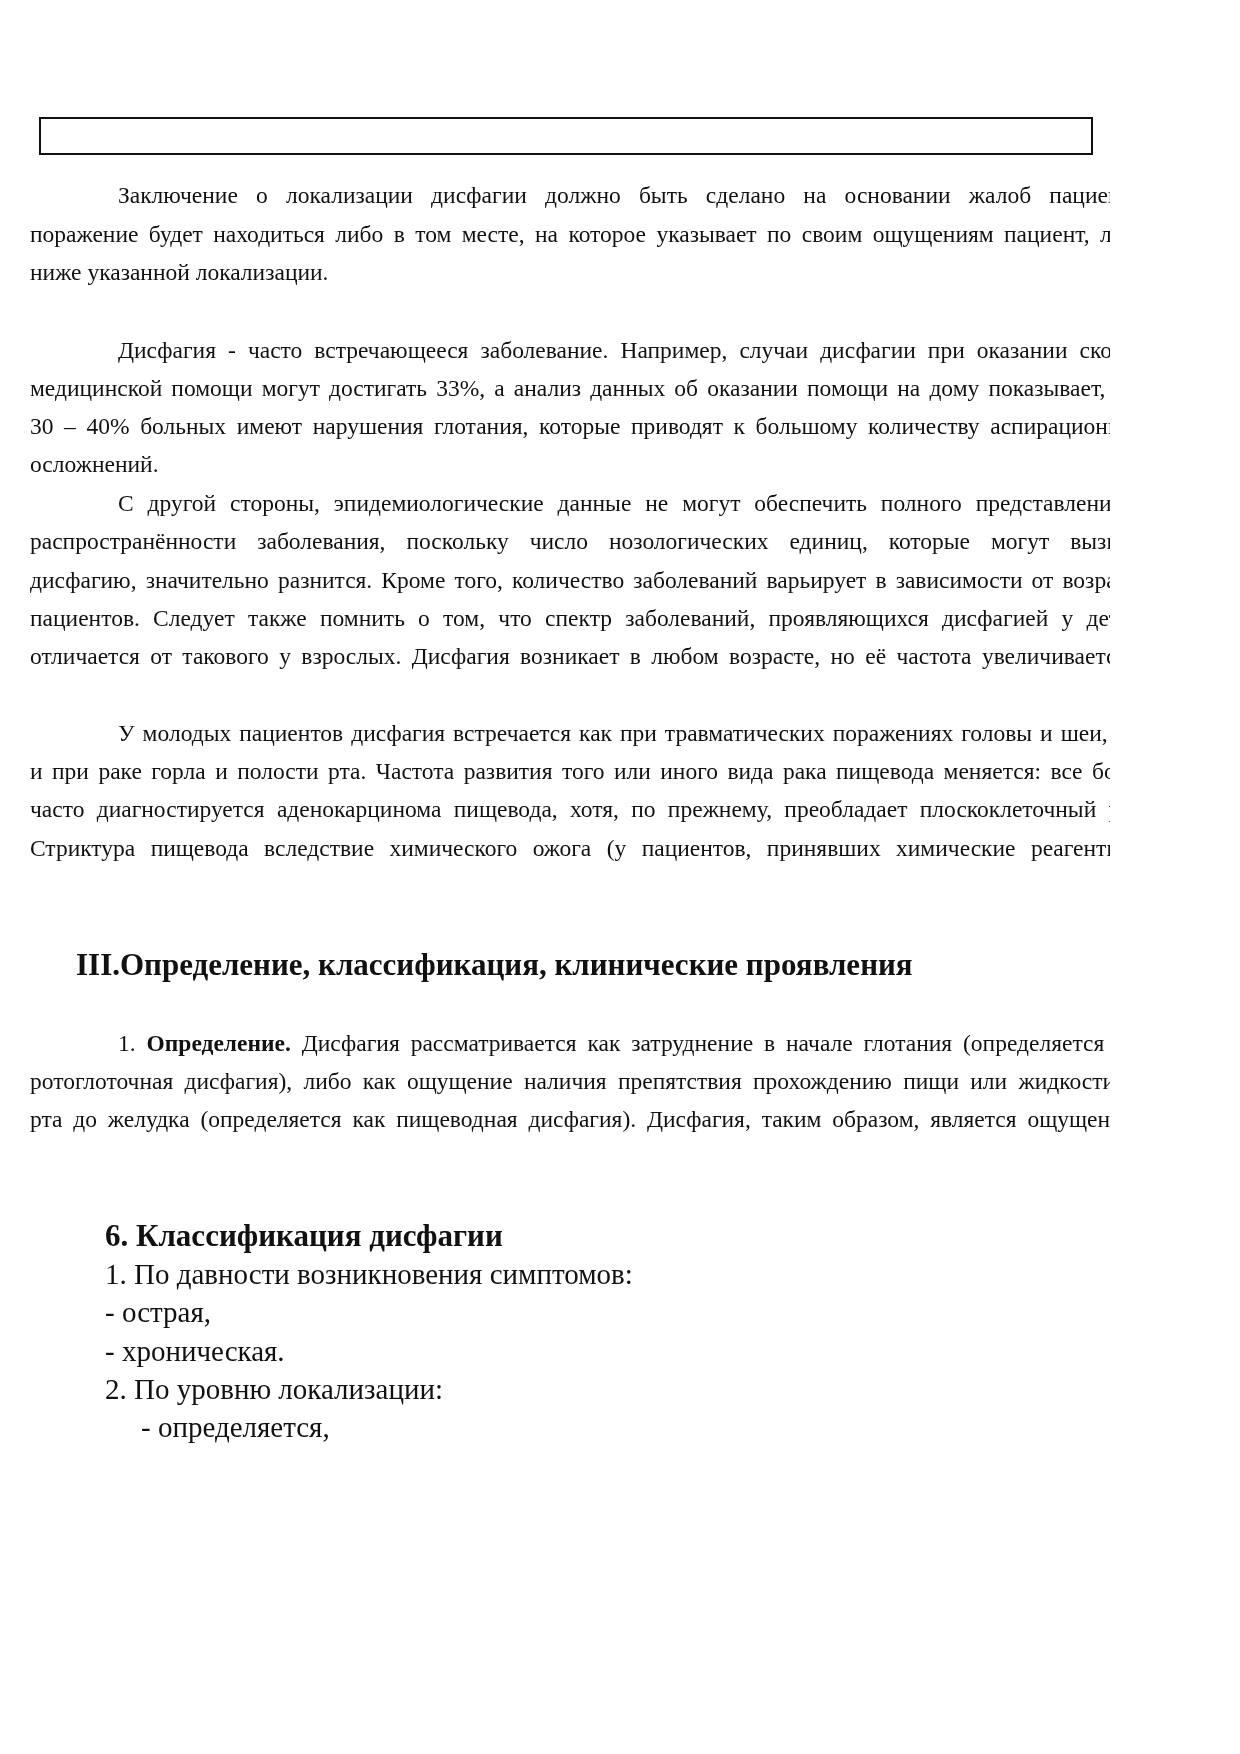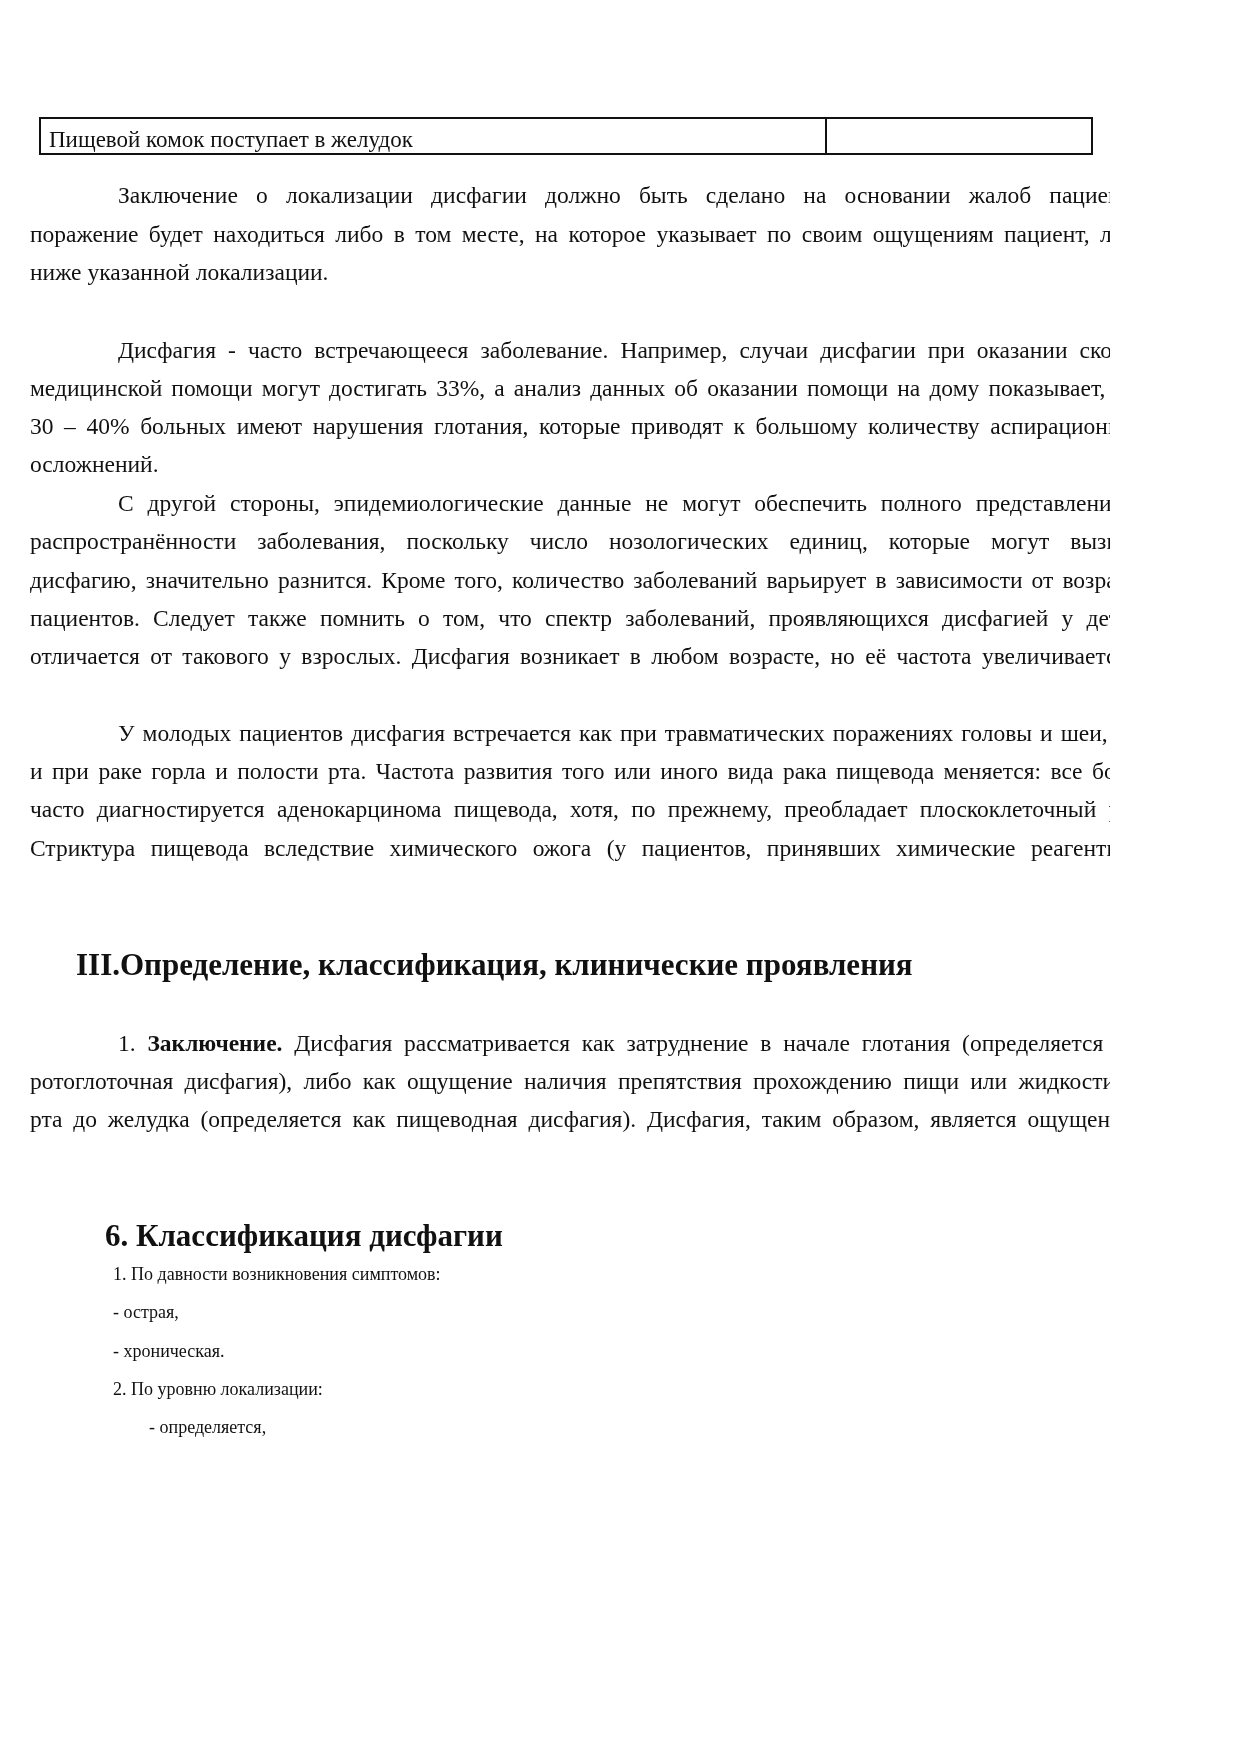--- a/index.html
+++ b/index.html
@@ -12,31 +12,30 @@
       border: 2px solid #111; box-sizing: border-box; display: flex; }
     .tbl .c1 { width: 786px; border-right: 2px solid #111; box-sizing: border-box;
       font-size: 23px; line-height: 34px; padding-left: 8px; padding-top: 4px; white-space: nowrap; }
     .tbl .c2 { flex: 1; }
 
     .line { position: absolute; left: 30px; width: 1118px; font-size: 23.5px; line-height: 30px;
       height: 30px; white-space: nowrap; text-align: justify; text-align-last: justify; overflow: hidden; }
     .line.last { text-align-last: left; }
     .line.ind { left: 118px; width: 1030px; }
     .heading { position: absolute; font-size: 31px; font-weight: bold; white-space: nowrap; line-height: 30px; }
-    .item { position: absolute; font-size: 18px; white-space: nowrap; line-height: 30px; margin-left: 8px; }
+    .item { position: absolute; font-size: 29px; white-space: nowrap; line-height: 30px; }
     b { font-weight: bold; }
   </style>
 </head>
 <body>
 
 <div class="page">
   <div class="clip">
 
     <div class="tbl">
-      <div class="c1">Пищевой комок поступает в желудок</div>
       <div class="c2"></div>
     </div>
 
     <div class="line ind" style="top:180px">Заключение о локализации дисфагии должно быть сделано на основании жалоб пациента:</div>
     <div class="line" style="top:219px">поражение будет находиться либо в том месте, на которое указывает по своим ощущениям пациент, либо</div>
     <div class="line last" style="top:257px">ниже указанной локализации.</div>
 
     <div class="line ind" style="top:335px">Дисфагия - часто встречающееся заболевание. Например, случаи дисфагии при оказании скорой</div>
     <div class="line" style="top:373px">медицинской помощи могут достигать 33%, а анализ данных об оказании помощи на дому показывает, что</div>
     <div class="line" style="top:411px">30 – 40% больных имеют нарушения глотания, которые приводят к большому количеству аспирационных</div>
@@ -48,21 +47,21 @@
     <div class="line" style="top:603px">пациентов. Следует также помнить о том, что спектр заболеваний, проявляющихся дисфагией у детей,</div>
     <div class="line" style="top:641px">отличается от такового у взрослых. Дисфагия возникает в любом возрасте, но её частота увеличивается с</div>
 
     <div class="line ind" style="top:718px">У молодых пациентов дисфагия встречается как при травматических поражениях головы и шеи, так</div>
     <div class="line" style="top:756px">и при раке горла и полости рта. Частота развития того или иного вида рака пищевода меняется: все более</div>
     <div class="line" style="top:794px">часто диагностируется аденокарцинома пищевода, хотя, по прежнему, преобладает плоскоклеточный рак.</div>
     <div class="line" style="top:833px">Стриктура пищевода вследствие химического ожога (у пациентов, принявших химические реагенты с</div>
 
     <div class="heading" style="left:76px; top:950px">III.Определение, классификация, клинические проявления</div>
 
-    <div class="line ind" style="top:1028px"><span>1.</span> <b>Заключение.</b> <span>Дисфагия рассматривается как затруднение в начале глотания (определяется как</span></div>
+    <div class="line ind" style="top:1028px"><span>1.</span> <b>Определение.</b> <span>Дисфагия рассматривается как затруднение в начале глотания (определяется как</span></div>
     <div class="line" style="top:1066px">ротоглоточная дисфагия), либо как ощущение наличия препятствия прохождению пищи или жидкости от</div>
     <div class="line" style="top:1104px">рта до желудка (определяется как пищеводная дисфагия).  Дисфагия, таким образом, является ощущением</div>
 
     <div class="heading" style="left:105px; top:1221px">6. Классификация дисфагии</div>
     <div class="item" style="left:105px; top:1259px">1. По давности возникновения симптомов:</div>
     <div class="item" style="left:105px; top:1297px">- острая,</div>
     <div class="item" style="left:105px; top:1336px">- хроническая.</div>
     <div class="item" style="left:105px; top:1374px">2.  По уровню локализации:</div>
     <div class="item" style="left:141px; top:1412px">- определяется,</div>
 

